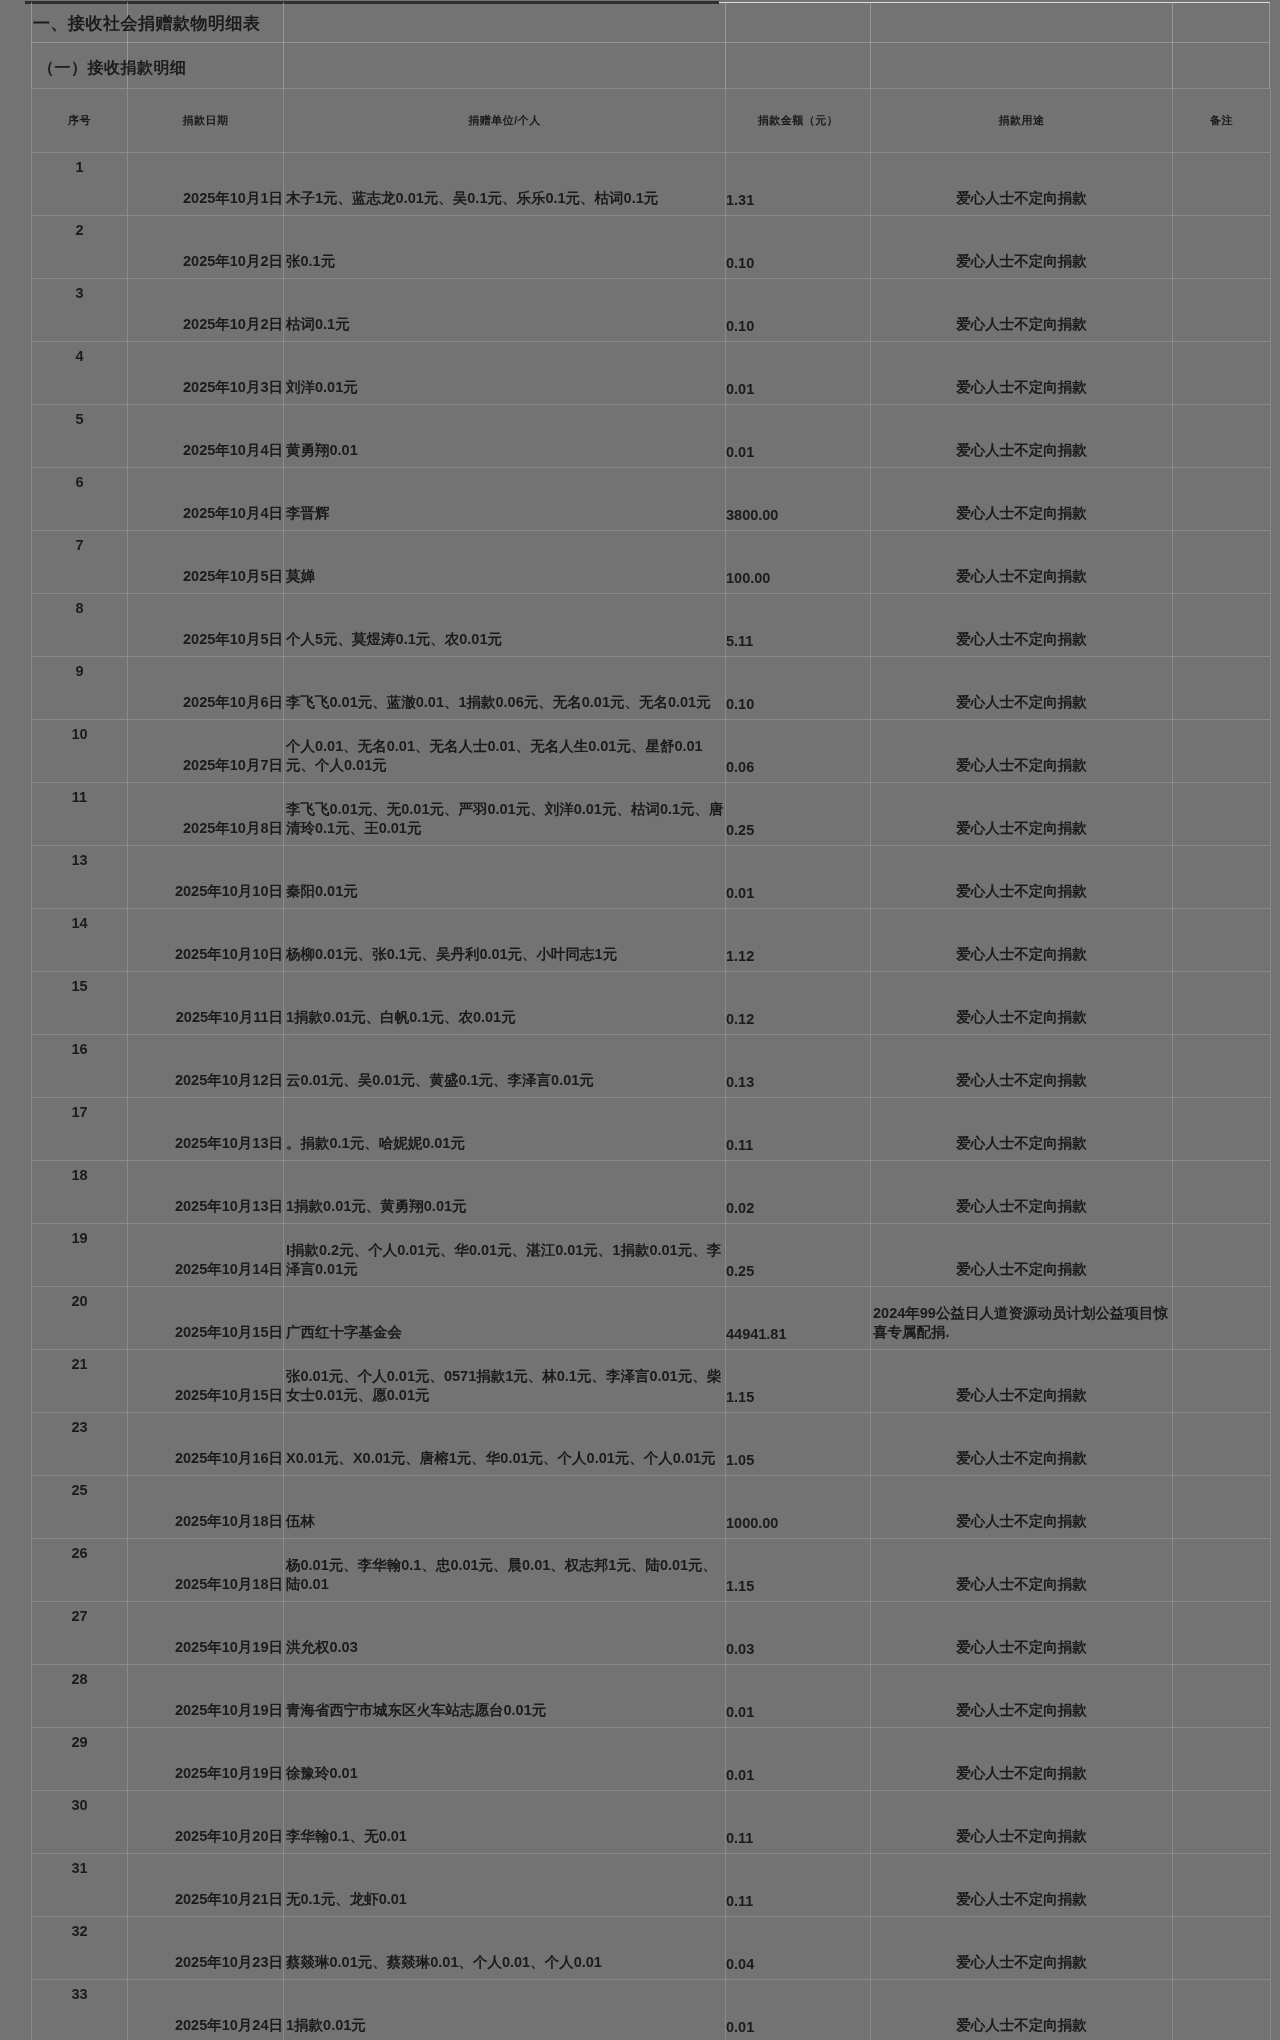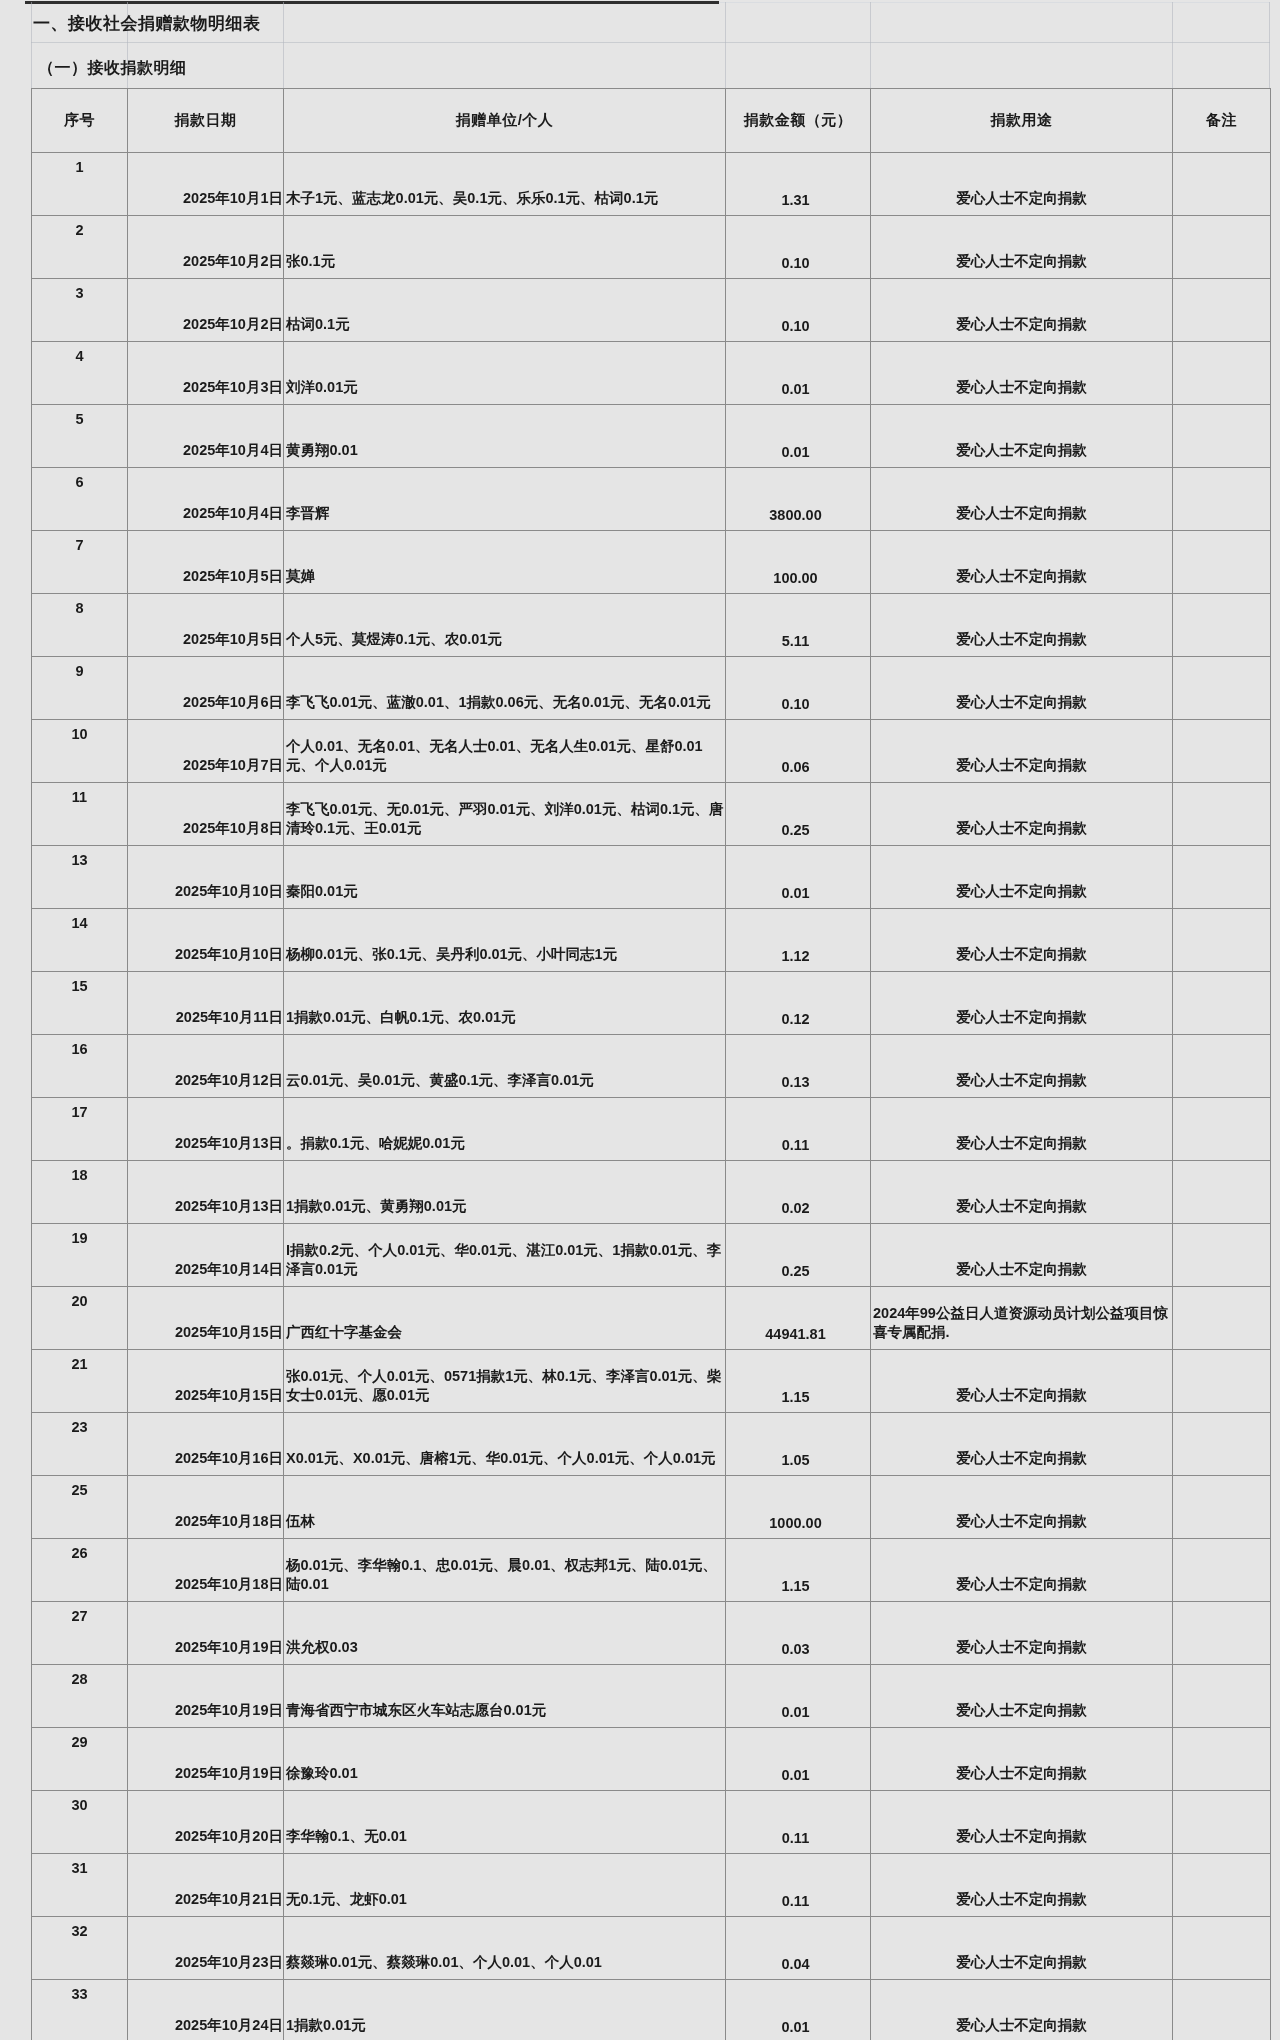--- a/index.html
+++ b/index.html
@@ -2,21 +2,21 @@
 <html><head>
 <meta charset="utf-8">
 <style>
   html,body{margin:0;padding:0;background:#ffffff;}
   body{
     width:1280px;height:2040px;position:relative;overflow:hidden;
     font-family:"Liberation Sans","DejaVu Sans",sans-serif;
     color:#1b1b1b;
     -webkit-font-smoothing:antialiased;
   }
-  .page{position:absolute;inset:0;background:#e5e5e5;}
+  .page{position:absolute;inset:0;background:#737373;}
 
   
   .title-area{position:absolute;left:0;top:0;width:1280px;height:88px;}
   .top-rule-dark{position:absolute;left:25px;top:1px;width:694px;height:3px;background:#2f2f2f;}
   .top-rule-light{position:absolute;left:719px;top:2px;width:551px;height:1px;background:#dadde1;}
   .t-vline{position:absolute;top:2px;height:86px;width:1px;background:rgba(176,181,189,.55);}
   .t-hline{position:absolute;left:31px;width:1239px;height:1px;background:rgba(176,181,189,.5);}
   .title{
     position:absolute;left:33px;top:10px;height:28px;line-height:28px;
     font-size:17px;font-weight:700;letter-spacing:.5px;
@@ -34,28 +34,28 @@
   }
   table.grid th, table.grid td{
     border:1px solid #8a8a8a;
     font-weight:600;
     overflow:hidden;
   }
   thead th{
     height:61px;
     border-top:2px solid #4c4c4c;
     border-bottom:2px solid #555555;
-    font-size:15px;font-weight:700;text-align:center;vertical-align:middle;
+    font-size:11px;font-weight:700;text-align:center;vertical-align:middle;
     letter-spacing:.5px;
   }
   tr.row td{height:47px;font-size:14.5px;}
   .c-seq{vertical-align:top;text-align:center;padding-top:6px;font-size:15px;}
   .c-date{vertical-align:bottom;text-align:right;padding:0 0 7px 0;white-space:nowrap;margin-top:36px;}
   .c-donor{vertical-align:bottom;text-align:left;padding:0 1px 7px 2px;word-break:break-all;line-height:19px;}
-  .c-amt{vertical-align:bottom;text-align:center;padding:0 5px 7px 0;white-space:nowrap;}
+  .c-amt{vertical-align:bottom;text-align:left;padding:0 5px 7px 0;white-space:nowrap;}
   .c-use{vertical-align:bottom;text-align:center;padding:8px 2px 7px 2px;line-height:19px;}
   .c-use.use-left{text-align:left;}
   .c-note{}
 </style>
 </head>
 <body>
 
 <div class="page">
 
   <div class="title-area">

